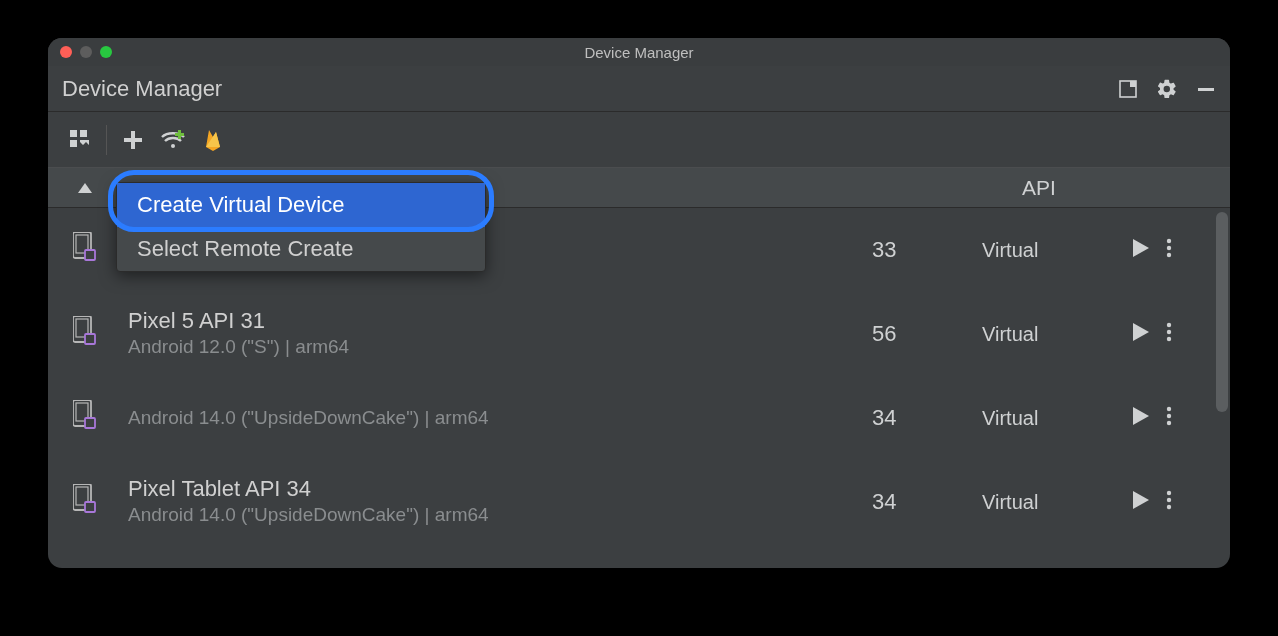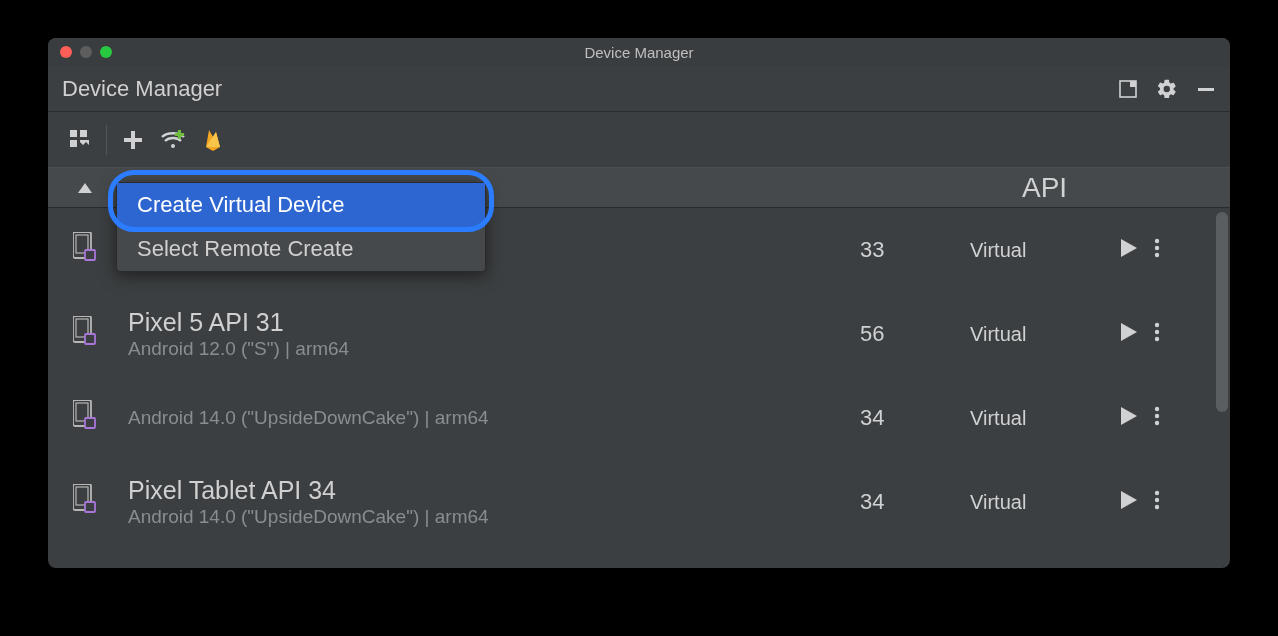--- a/index.html
+++ b/index.html
@@ -11,21 +11,21 @@
     overflow: hidden;
     position: relative;
   }
   .window {
     position: absolute;
     left: 48px;
     top: 38px;
     width: 1182px;
     height: 530px;
     background: #3c3f41;
-    border-radius: 8px;
+    border-radius: 14px;
     overflow: hidden;
     box-shadow: 0 10px 40px rgba(0,0,0,0.6);
     display: flex;
     flex-direction: column;
   }
   
   .titlebar {
     height: 28px;
     background: #3a3d3f;
     display: flex;
@@ -95,52 +95,52 @@
   .toolbar-sep {
     width: 1px; height: 30px; background: #555; margin: 0 6px;
   }
   
   .table-header {
     height: 40px;
     background: #45494b;
     display: flex;
     align-items: center;
     color: #cfd1d2;
-    font-size: 28px;
+    font-size: 21px;
     border-bottom: 1px solid #2b2b2b;
     flex-shrink: 0;
   }
   .col-expand { width: 74px; display:flex; align-items:center; justify-content:center;}
   .col-device { flex: 1; padding-left: 6px;}
   .col-api { width: 110px; }
   .col-type { width: 150px; }
   .col-actions { width: 80px; }
   .col-scroll { width: 18px; }
   
   .rows {
     flex: 1;
     overflow: hidden;
     position: relative;
   }
   .row {
     height: 84px;
     display: flex;
     align-items: center;
     color: #cfd1d2;
-    padding-right: 12px;
+    padding-right: 0;
   }
   .row .col-expand svg { margin-top: -6px;}
   .device-cell {
     flex: 1;
     display: flex;
     flex-direction: column;
     padding-left: 6px;
   }
   .device-name {
-    font-size: 25px;
+    font-size: 22px;
     color: #d0d0d0;
     line-height: 1.2;
   }
   .device-sub {
     font-size: 19px;
     color: #8a8d8f;
     line-height: 1.3;
   }
   .api-cell { width: 110px; font-size: 22px; }
   .type-cell { width: 150px; font-size: 20px; }

